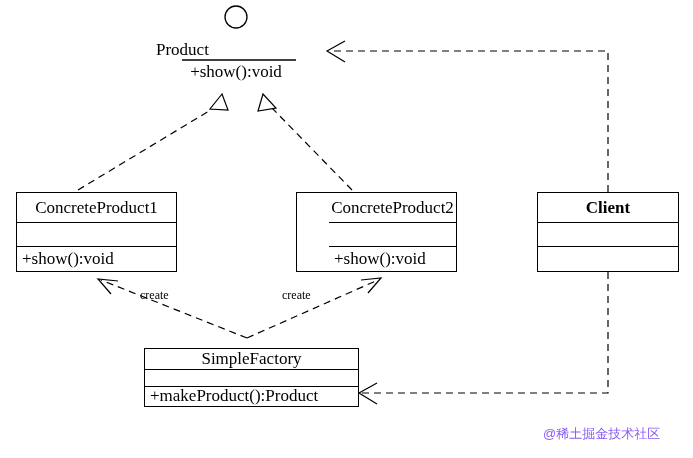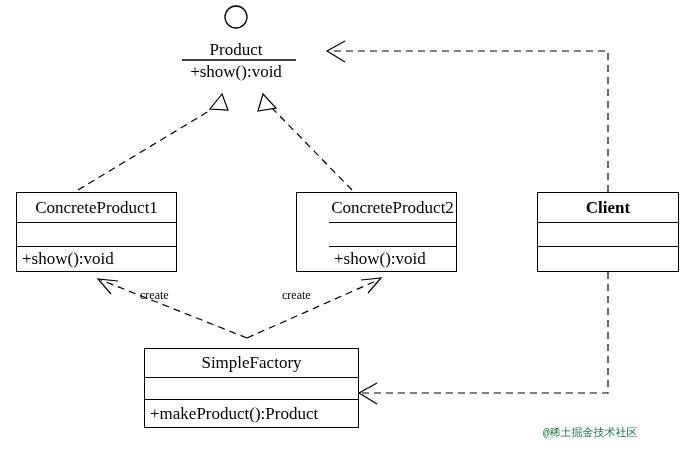--- a/index.html
+++ b/index.html
@@ -49,41 +49,41 @@
   .cattr {
     justify-content: flex-start;
   }
   .cmeth {
     justify-content: flex-start;
     font-size: 17px;
     padding-left: 5px;
   }
   .iface-title {
     position: absolute;
-    text-align: center;
+    text-align: left;
     font-size: 17px;
     white-space: nowrap;
   }
   .iface-ops {
     position: absolute;
     text-align: center;
     font-size: 17px;
     white-space: nowrap;
   }
   .edge-label {
     position: absolute;
     font-size: 12px;
     background: transparent;
     white-space: nowrap;
   }
   .watermark {
     position: absolute;
-    font-family: Liberation Mono, monospace;
-    font-size: 11px;
-    color: #15803d;
+    font-family: Liberation Sans, sans-serif;
+    font-size: 13px;
+    color: #8b5cf6;
     white-space: nowrap;
   }
 </style>
 </head>
 <body>
 
 <div id="canvas">
 
   <svg class="layer" viewBox="0 0 693 458">
 
@@ -136,21 +136,21 @@
     <div class="compartment cattr divider-top" style="height:24px;"></div>
     <div class="compartment cmeth divider-top" style="height:26px;">+show():void</div>
   </div>
 
   <div class="umlbox" style="left:537px; top:192px; width:142px; height:80px;font-weight:bold;">
     <div class="compartment cname" style="height:30px;">Client</div>
     <div class="compartment cattr divider-top" style="height:24px;"></div>
     <div class="compartment cmeth divider-top" style="height:26px;"></div>
   </div>
 
-  <div class="umlbox" style="left:144px; top:348px; width:215px; height:80px;">
+  <div class="umlbox" style="left:144px; top:348px; width:215px; height:59px;">
     <div class="compartment cname" style="height:29px;">SimpleFactory</div>
     <div class="compartment cattr divider-top" style="height:24px;"></div>
     <div class="compartment cmeth divider-top" style="height:29px;">+makeProduct():Product</div>
   </div>
 
   <div class="edge-label" style="left:140px; top:288px;">create</div>
   <div class="edge-label" style="left:282px; top:288px;">create</div>
 
   <div class="watermark" style="left:543px; top:425px;">@稀土掘金技术社区</div>
 

